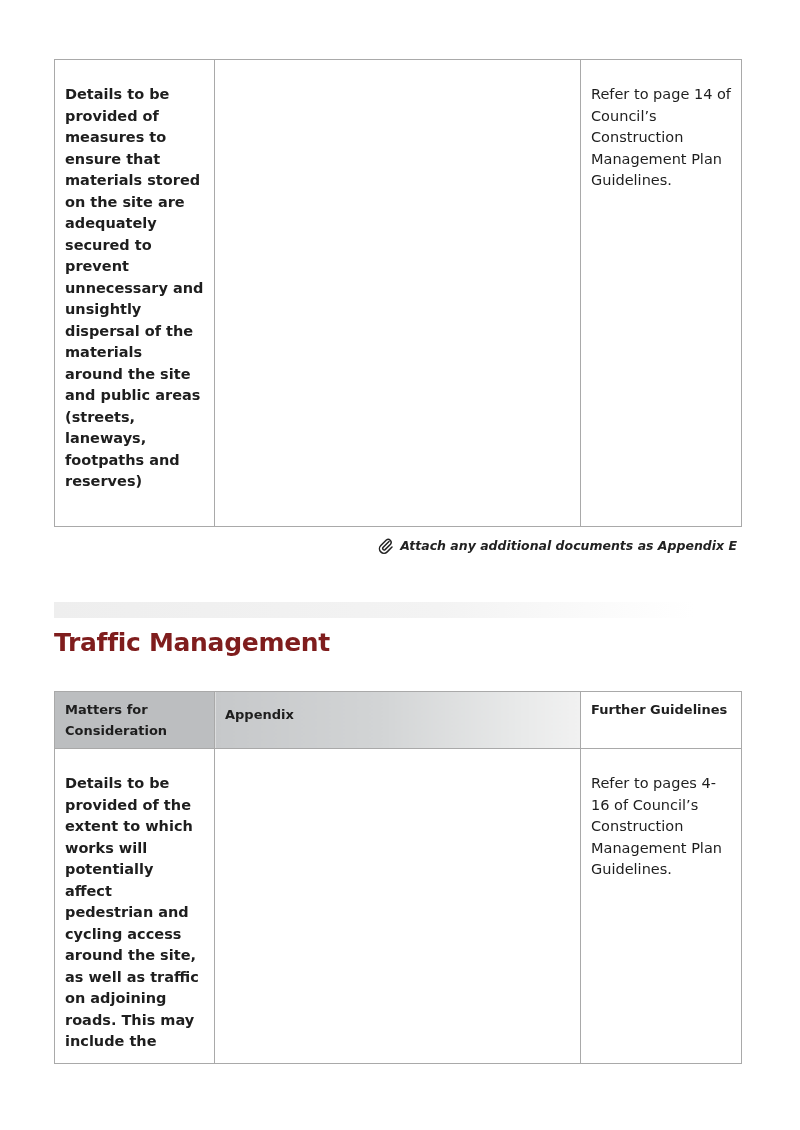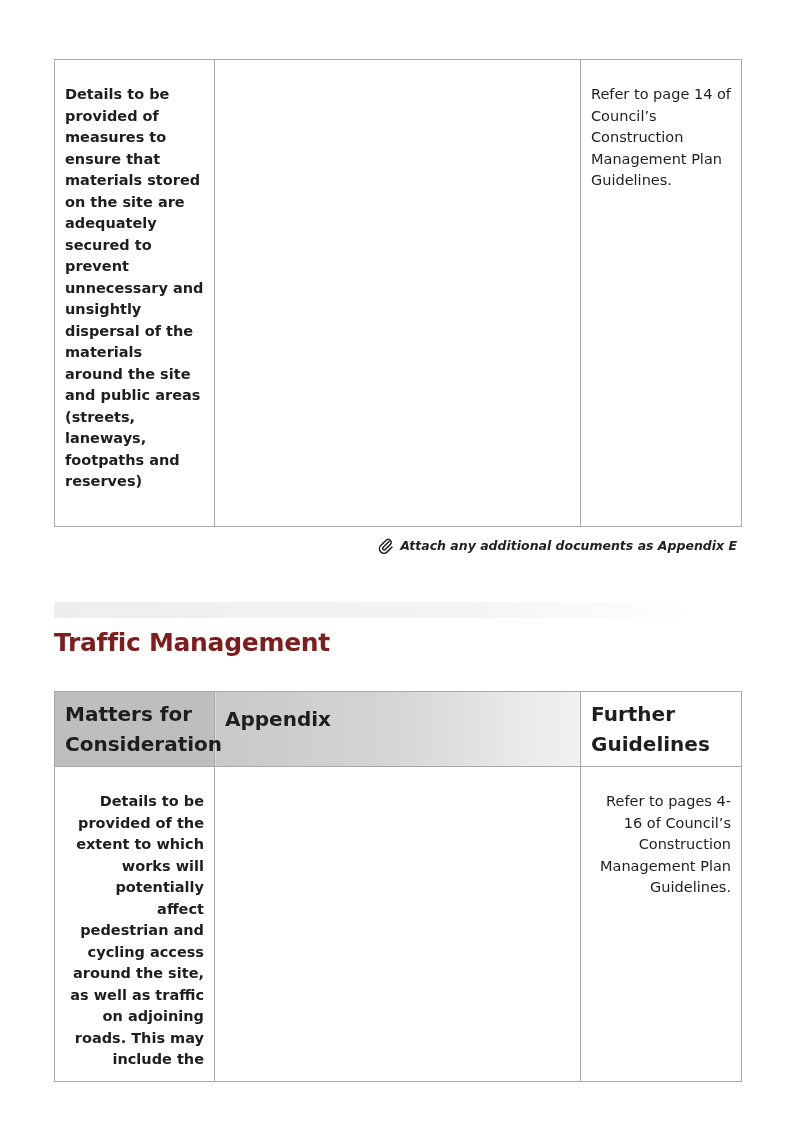--- a/index.html
+++ b/index.html
@@ -12,23 +12,23 @@
   #t1 { top:59px;padding-left:32px; }
   #t1 td { height:466px; }
   .attach { position:absolute; top:538px; right:63px; font-size:12.5px; font-style:italic; font-weight:bold; color:#222; display:flex; align-items:flex-start; gap:6px; }
   .band { position:absolute; left:54px; top:602px; width:640px; height:16px; background:linear-gradient(90deg,#eeeeee 0%,#f3f3f3 60%,#ffffff 100%); }
   .h2 { position:absolute; left:54px; top:628px; font-size:25px; font-weight:bold; color:#7f1d1d; margin:0; letter-spacing:-0.3px; }
   #t2 { top:691px; }
   #t2 tr.head td { height:56px; background:linear-gradient(90deg,#b9bbbd 0%,#c9cbcd 30%,#e6e7e8 55%,#ffffff 70%,#ffffff 100%); }
   #t2 tr.head td.h1 { background:#bcbec0; }
   #t2 tr.head td.h2c { background:linear-gradient(90deg,#c6c8ca 0%,#d2d4d5 45%,#e9eaea 85%,#f1f1f1 100%); }
   #t2 tr.head td.h3 { background:#ffffff; }
-  .headtext { font-size:20px; line-height:30px; padding:7px 10px; font-weight:bold; }
+  .headtext { font-size:13px; line-height:21px; padding:7px 10px; font-weight:bold; }
   .headtext.mid { padding-top:12px; }
-  #t2 tr.row td { height:310px;text-align:right; }
+  #t2 tr.row td { height:310px; }
 </style>
 </head>
 <body>
 
 <table class="grid" id="t1">
   <colgroup>
       <col class="c1">
       <col class="c2">
       <col class="c3">
     </colgroup>

